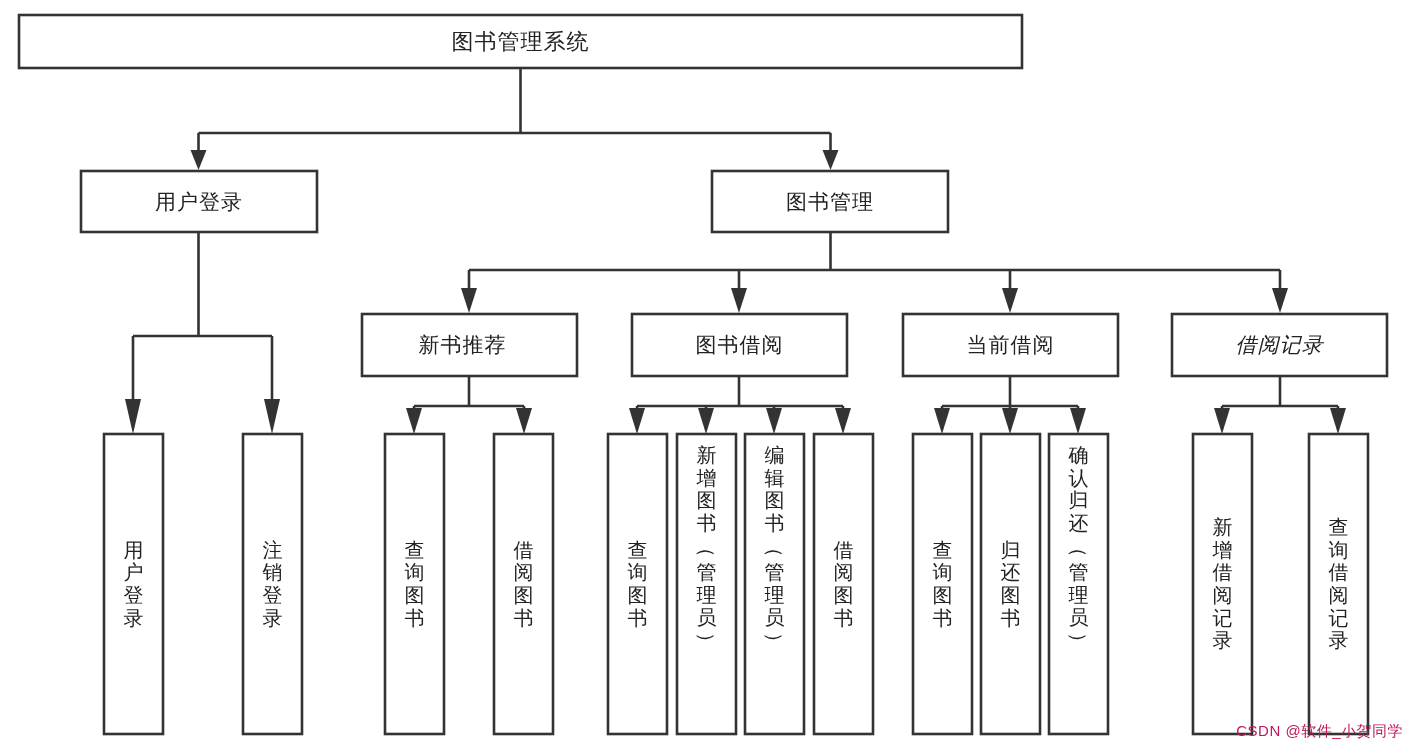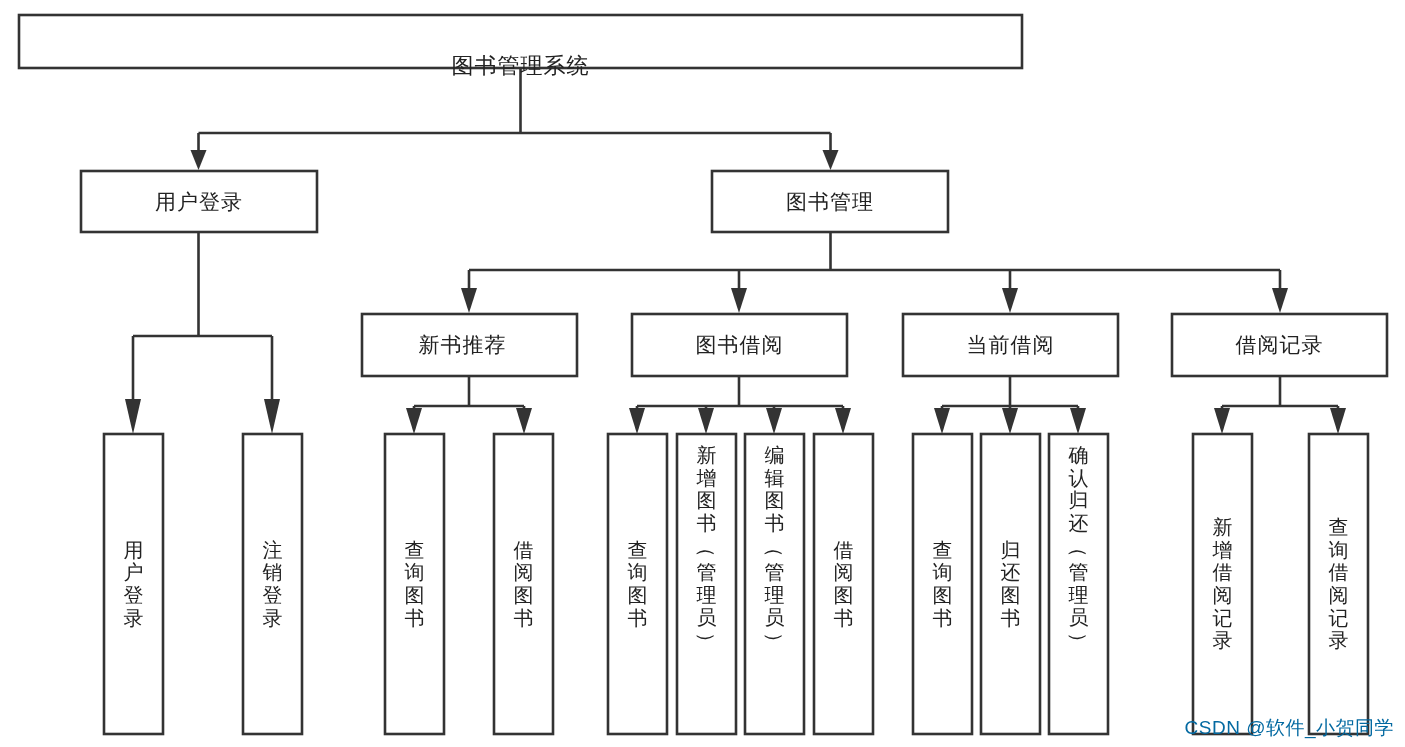--- a/index.html
+++ b/index.html
@@ -45,43 +45,42 @@
     align-items: center;
     justify-content: center;
     color: #222222;
     font-size: 21px;
     letter-spacing: 1px;
     white-space: nowrap;
     pointer-events: none;
   }
   .node-label-root {
     font-size: 22px;
-    margin-top: 24px;
   }
   .node-label-v {
     position: absolute;
     display: flex;
     flex-direction: column;
     align-items: center;
     justify-content: center;
     color: #222222;
     font-size: 20px;
     line-height: 1.13;
     pointer-events: none;
   }
   .node-label-v span {
     display: block;
     text-align: center;
   }
   .watermark {
     position: absolute;
-    right: 11px;
+    right: 2px;
     bottom: 6px;
-    font-size: 19px;
-    color: #0369a1;
+    font-size: 15px;
+    color: #be185d;
     white-space: nowrap;
     letter-spacing: 0.5px;
   }
 </style>
 </head>
 <body>
 
 <div id="diagram-root">
 
   <svg id="tree-svg" viewBox="0 0 1405 747">
@@ -178,21 +177,21 @@
   </svg>
 
   <div class="node-label-h node-label-root" style="left:19px; top:15px; width:1003px; height:53px;">图书管理系统</div>
 
   <div class="node-label-h" style="left:712px; top:171px; width:236px; height:61px;">图书管理</div>
   <div class="node-label-h" style="left:81px; top:171px; width:236px; height:61px;">用户登录</div>
 
   <div class="node-label-h" style="left:362px; top:314px; width:201px; height:62px;">新书推荐</div>
   <div class="node-label-h" style="left:903px; top:314px; width:215px; height:62px;">当前借阅</div>
   <div class="node-label-h" style="left:632px; top:314px; width:215px; height:62px;">图书借阅</div>
-  <div class="node-label-h" style="left:1172px; top:314px; width:215px; height:62px;">借阅记录</div>
+  <div class="node-label-h" style="left:1172px; top:314px; width:215px; height:62px;font-style:italic;">借阅记录</div>
 
   <div class="node-label-v" style="left:104px; top:434px; width:59px; height:300px;">
       <span>用</span>
       <span>户</span>
       <span>登</span>
       <span>录</span>
     </div>
   <div class="node-label-v" style="left:243px; top:434px; width:59px; height:300px;">
       <span>注</span>
       <span>销</span>

